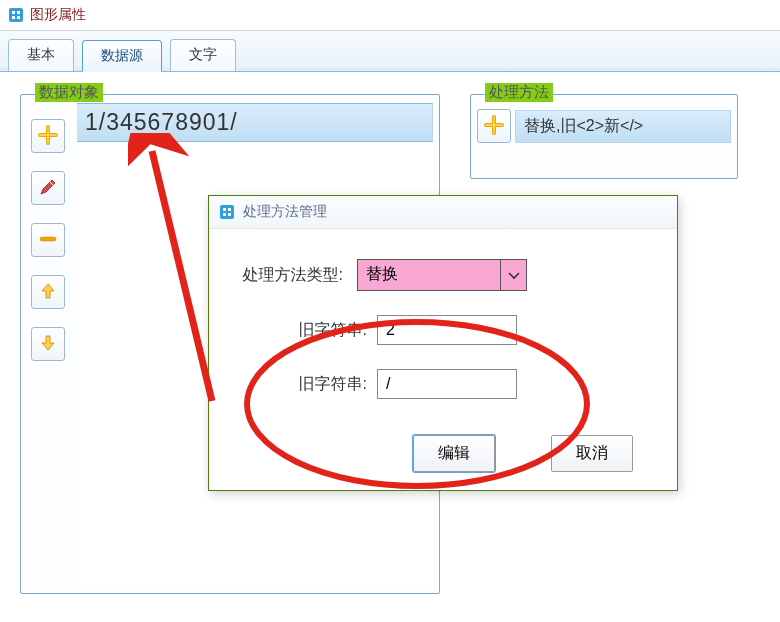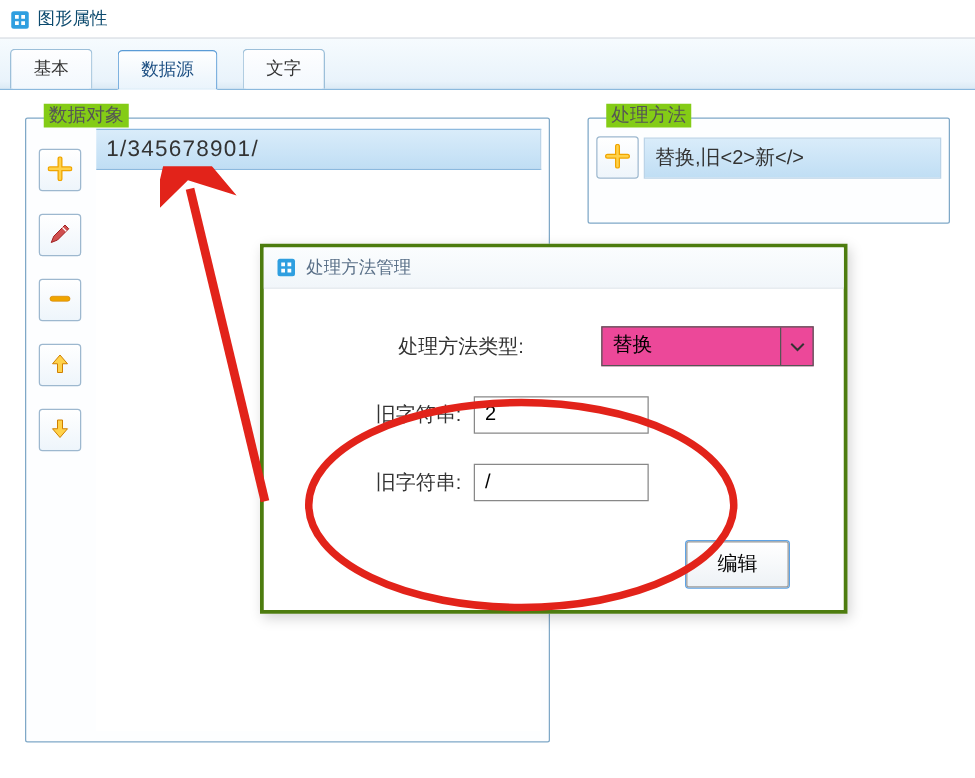--- a/index.html
+++ b/index.html
@@ -14,36 +14,36 @@
     }
 
     
     .main-window {
       width: 780px;
       height: 622px;
       position: relative;
     }
     .main-titlebar {
       display: flex;
-      align-items: flex-end;
+      align-items: center;
       gap: 6px;
       padding: 6px 8px;
       border-bottom: 1px solid #d0d6de;
-      color: #0c4a6e;
+      color: #7f1d1d;
     }
     .app-icon {
       width: 16px;
       height: 16px;
       display: inline-flex;
     }
 
     
     .tabs {
       display: flex;
-      gap: 20px;
+      gap: 8px;
       padding: 8px 8px 0 8px;
       background: linear-gradient(#f6fbfe, #e9f3fb 85%, #dbeaf5);
       border-bottom: 1px solid #8bb9dd;
     }
     .tab {
       padding: 6px 18px;
       border: 1px solid #9cbfd9;
       border-bottom: none;
       background: linear-gradient(#fefeff, #f2f8fd);
       border-radius: 4px 4px 0 0;
@@ -77,21 +77,21 @@
       position: absolute;
       top: -12px;
       left: 14px;
       background: #84cc16;
       padding: 0 4px;
       color: #555;
       font-size: 15px;
     }
 
     .fs-data { left: 20px; top: 22px; width: 420px; height: 500px; }
-    .fs-method { left: 470px; top: 22px; width: 290px; height: 85px; }
+    .fs-method { left: 470px; top: 22px; width: 268px; height: 85px; }
 
     .toolbar {
       display: flex;
       flex-direction: column;
       gap: 18px;
       padding: 18px 10px;
       position: absolute;
       left: 0;
       top: 6px;
     }
@@ -115,21 +115,21 @@
       right: 6px;
       bottom: 8px;
       background: #fff;
     }
     .list-item {
       background: linear-gradient(#d9ecfa, #c0def4);
       border: 1px solid #8cb9de;
       border-left: none;
       border-right: 1px solid #bcd4e8;
       padding: 5px 8px;
-      font-size: 18px;
+      font-size: 23px;
       letter-spacing: 1px;
       color: #333;
       cursor: pointer;
     }
 
     .method-row {
       display: flex;
       align-items: center;
       padding: 14px 6px;
       gap: 4px;
@@ -143,21 +143,21 @@
       color: #333;
     }
 
     
     .dialog {
       position: absolute;
       left: 208px;
       top: 195px;
       width: 470px;
       height: 296px;
-      border: 3px solid #4d7c0f;
+      border: 1px solid #4d7c0f;
       background: #fff;
       box-shadow: 2px 3px 10px rgba(0,0,0,0.18);
     }
     .dialog-titlebar {
       display: flex;
       align-items: center;
       gap: 8px;
       padding: 7px 10px;
       border-bottom: 1px solid #e0e6ec;
       background: linear-gradient(#fbfdfe, #f1f6fa);
@@ -178,22 +178,21 @@
       text-align: right;
       color: #333;
       font-size: 16px;
     }
     .combo {
       display: flex;
       align-items: stretch;
       border: 1px solid #555;
       height: 32px;
       width: 170px;
-      background: #ec4899;
-      margin-left: 48px;
+      background: #f9a8d4;
     }
     .combo .combo-value {
       flex: 1;
       padding: 4px 8px;
       font-size: 16px;
     }
     .combo .combo-btn {
       width: 26px;
       border-left: 1px solid #555;
       display: flex;
@@ -355,21 +354,21 @@
             <rect x="4" y="4" width="3" height="3" fill="#fff"></rect>
             <rect x="9" y="4" width="3" height="3" fill="#fff"></rect>
             <rect x="4" y="9" width="3" height="3" fill="#fff"></rect>
             <rect x="9" y="9" width="3" height="3" fill="#fff"></rect>
           </svg>
       </span>
       <span>处理方法管理</span>
     </div>
 
     <div class="dialog-body">
-      <div class="form-row" style="justify-content:flex-end; gap:14px;">
+      <div class="form-row" style="justify-content:flex-start; gap:14px;">
         <label>处理方法类型:</label>
         <div class="combo">
           <div class="combo-value">替换</div>
           <div class="combo-btn">
             <span>
               <svg width="12" height="8" viewBox="0 0 12 8">
                   <path d="M1 1l5 5 5-5" fill="none" stroke="#333" stroke-width="1.6"></path>
                 </svg>
             </span>
           </div>
@@ -383,20 +382,21 @@
         </div>
         <div class="form-row">
           <label>旧字符串:</label>
           <input class="text-input" value="/" style="">
         </div>
       </div>
     </div>
 
     <div class="dialog-buttons">
       <button class="dlg-btn">编辑</button>
+      <button class="dlg-btn">取消</button>
     </div>
   </div>
 
   <svg class="annotation-circle" width="380" height="200" style="left:232px; top:312px;">
     <ellipse cx="185" cy="92" rx="170" ry="82" fill="none" stroke="#e2231a" stroke-width="6"></ellipse>
   </svg>
 
 </div>
 
 </body></html>

